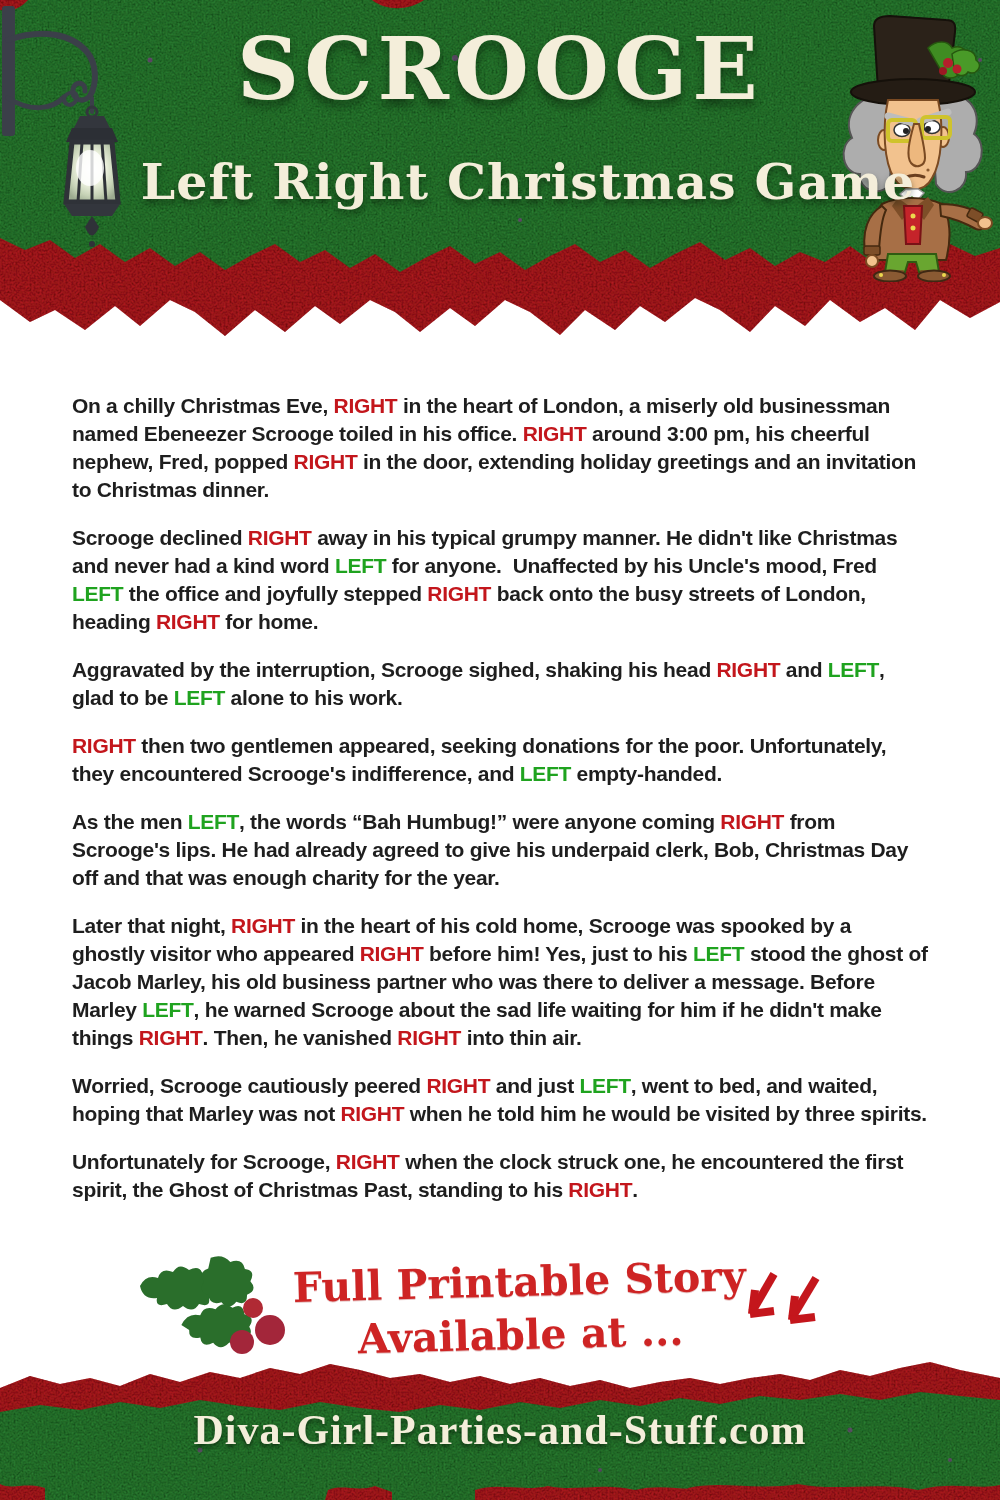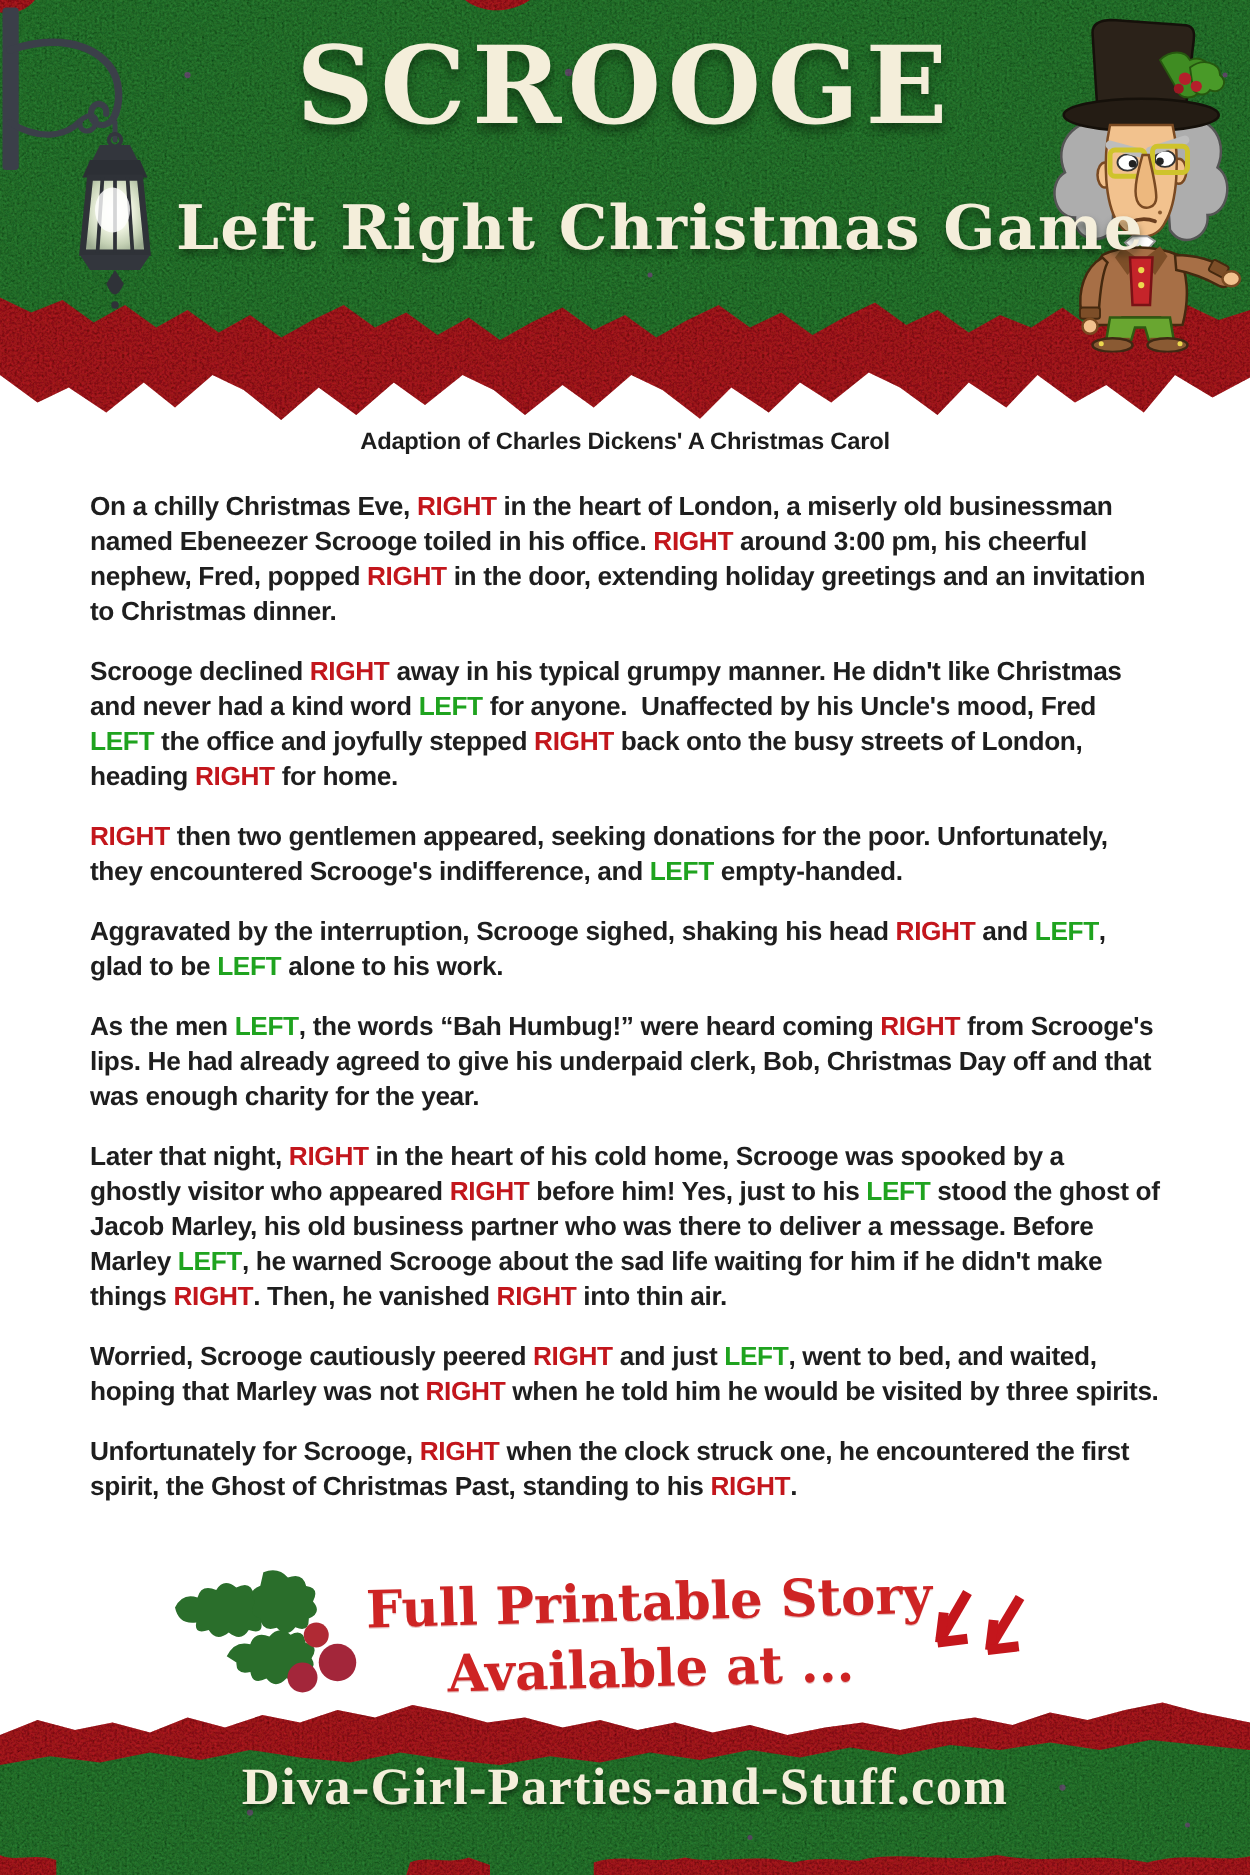--- a/index.html
+++ b/index.html
@@ -169,28 +169,27 @@
     <rect x="97" y="261" width="9" height="8" fill="#f2c28e" stroke="#7a4a22" stroke-width="1.5"></rect>
     <ellipse cx="66" cy="266" rx="16" ry="5.5" fill="#8a5a33" stroke="#3f2813" stroke-width="2"></ellipse>
     <ellipse cx="110" cy="266" rx="16" ry="5.5" fill="#8a5a33" stroke="#3f2813" stroke-width="2"></ellipse>
     <circle cx="57" cy="265" r="2" fill="#ecd84e"></circle>
     <circle cx="120" cy="265" r="2" fill="#ecd84e"></circle>
   </svg>
 
   <h1 class="title">SCROOGE</h1>
   <h2 class="subtitle">Left Right Christmas Game</h2>
 
-  <div class="adaption">Adaption of Charles Dickens' A Christmas Carol</div>
 
   <div class="story">
       <p><span>On a chilly Christmas Eve, </span><span class="kw-right">RIGHT</span><span> in the heart of London, a miserly old businessman named Ebeneezer Scrooge toiled in his office. </span><span class="kw-right">RIGHT</span><span> around 3:00 pm, his cheerful nephew, Fred, popped </span><span class="kw-right">RIGHT</span><span> in the door, extending holiday greetings and an invitation to Christmas dinner.</span></p>
       <p><span>Scrooge declined </span><span class="kw-right">RIGHT</span><span> away in his typical grumpy manner. He didn't like Christmas and never had a kind word </span><span class="kw-left">LEFT</span><span> for anyone.&nbsp; Unaffected by his Uncle's mood, Fred </span><span class="kw-left">LEFT</span><span> the office and joyfully stepped </span><span class="kw-right">RIGHT</span><span> back onto the busy streets of London, heading </span><span class="kw-right">RIGHT</span><span> for home.</span></p>
+      <p><span>Aggravated by the interruption, Scrooge sighed, shaking his head </span><span class="kw-right">RIGHT</span><span> and </span><span class="kw-left">LEFT</span><span>, glad to be </span><span class="kw-left">LEFT</span><span> alone to his work.</span></p>
       <p><span class="kw-right">RIGHT</span><span> then two gentlemen appeared, seeking donations for the poor. Unfortunately, they encountered Scrooge's indifference, and </span><span class="kw-left">LEFT</span><span> empty-handed.</span></p>
-      <p><span>Aggravated by the interruption, Scrooge sighed, shaking his head </span><span class="kw-right">RIGHT</span><span> and </span><span class="kw-left">LEFT</span><span>, glad to be </span><span class="kw-left">LEFT</span><span> alone to his work.</span></p>
-      <p><span>As the men </span><span class="kw-left">LEFT</span><span>, the words “Bah Humbug!” were heard coming </span><span class="kw-right">RIGHT</span><span> from Scrooge's lips. He had already agreed to give his underpaid clerk, Bob, Christmas Day off and that was enough charity for the year.</span></p>
+      <p><span>As the men </span><span class="kw-left">LEFT</span><span>, the words “Bah Humbug!” were anyone coming </span><span class="kw-right">RIGHT</span><span> from Scrooge's lips. He had already agreed to give his underpaid clerk, Bob, Christmas Day off and that was enough charity for the year.</span></p>
       <p><span>Later that night, </span><span class="kw-right">RIGHT</span><span> in the heart of his cold home, Scrooge was spooked by a ghostly visitor who appeared </span><span class="kw-right">RIGHT</span><span> before him! Yes, just to his </span><span class="kw-left">LEFT</span><span> stood the ghost of Jacob Marley, his old business partner who was there to deliver a message. Before Marley </span><span class="kw-left">LEFT</span><span>, he warned Scrooge about the sad life waiting for him if he didn't make things </span><span class="kw-right">RIGHT</span><span>. Then, he vanished </span><span class="kw-right">RIGHT</span><span> into thin air.</span></p>
       <p><span>Worried, Scrooge cautiously peered </span><span class="kw-right">RIGHT</span><span> and just </span><span class="kw-left">LEFT</span><span>, went to bed, and waited, hoping that Marley was not </span><span class="kw-right">RIGHT</span><span> when he told him he would be visited by three spirits.</span></p>
       <p><span>Unfortunately for Scrooge, </span><span class="kw-right">RIGHT</span><span> when the clock struck one, he encountered the first spirit, the Ghost of Christmas Past, standing to his </span><span class="kw-right">RIGHT</span><span>.</span></p>
     </div>
 
   <svg class="holly" width="160" height="120" viewBox="0 0 160 120" aria-hidden="true">
     <path d="M10,44 Q16,32 28,36 Q31,25 43,30 Q49,20 59,28 Q71,22 73,34 Q85,33 81,44 Q91,50 79,56 Q81,66 69,62 Q63,72 53,64 Q43,72 37,62 Q25,66 27,56 Q13,58 10,44 Z" fill="#2a6e2b"></path>
     <path d="M74,22 Q84,14 94,20 Q104,12 110,22 Q121,20 119,32 Q129,38 120,46 Q124,57 112,56 Q108,67 98,61 Q88,68 83,58 Q72,58 75,47 Q66,40 75,33 Z" fill="#2a6e2b" transform="rotate(18 97 40)"></path>
     <path d="M52,78 Q60,66 72,71 Q77,61 88,67 Q97,59 105,68 Q116,64 116,76 Q127,80 119,89 Q123,99 111,98 Q107,109 97,102 Q87,110 81,100 Q69,104 69,93 Q57,94 59,84 Z" fill="#2a6e2b" transform="rotate(-8 88 85)"></path>
     <circle cx="123" cy="66" r="10" fill="#b02a34"></circle>

